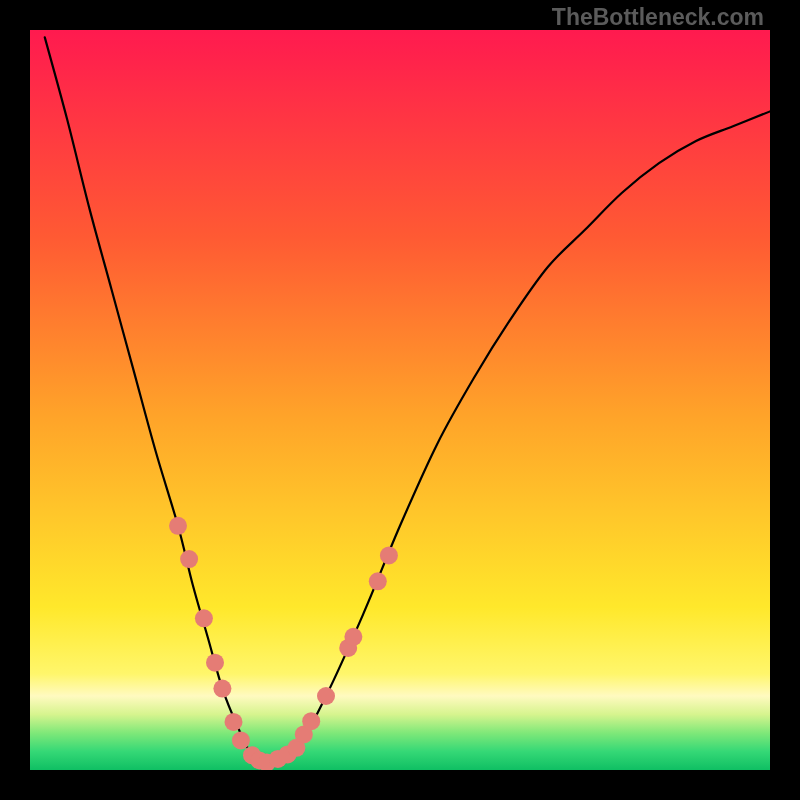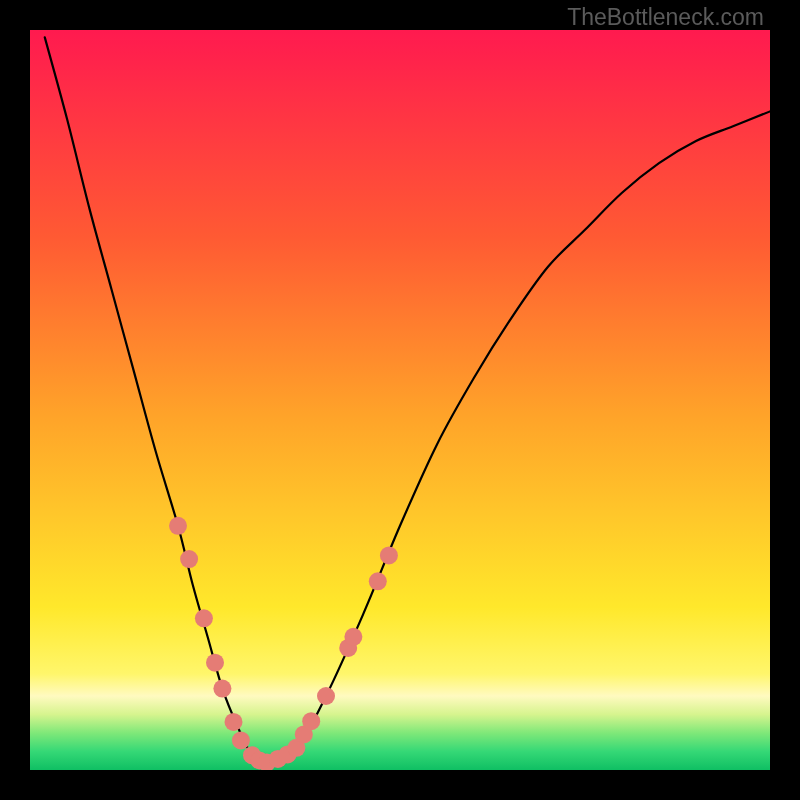--- a/index.html
+++ b/index.html
@@ -6,21 +6,21 @@
   #stage{position:relative;width:800px;height:800px}
   
   .frame-t,.frame-b{position:absolute;left:0;width:800px;height:30px;background:#000}
   .frame-t{top:0}.frame-b{bottom:0}
   .frame-l,.frame-r{position:absolute;top:0;height:800px;width:30px;background:#000}
   .frame-l{left:0}.frame-r{right:0}
   
   #plot{position:absolute;left:30px;top:30px;width:740px;height:740px}
   #plot svg{position:absolute;left:0;top:0;width:740px;height:740px;display:block}
   
-  #wm{position:absolute;top:4px;right:36px;color:#5b5b5b;font-size:23px;font-weight:400;letter-spacing:0}
+  #wm{position:absolute;top:4px;right:36px;color:#5b5b5b;font-size:23px;font-weight:700;letter-spacing:0}
 </style>
 </head>
 <body>
 
 <div id="stage">
   <div id="plot">
       <svg viewBox="0 0 740 740">
         <defs>
           <linearGradient id="bg" x1="0" y1="0" x2="0" y2="1">
             <stop offset="0%" stop-color="#ff1a4f"></stop>

